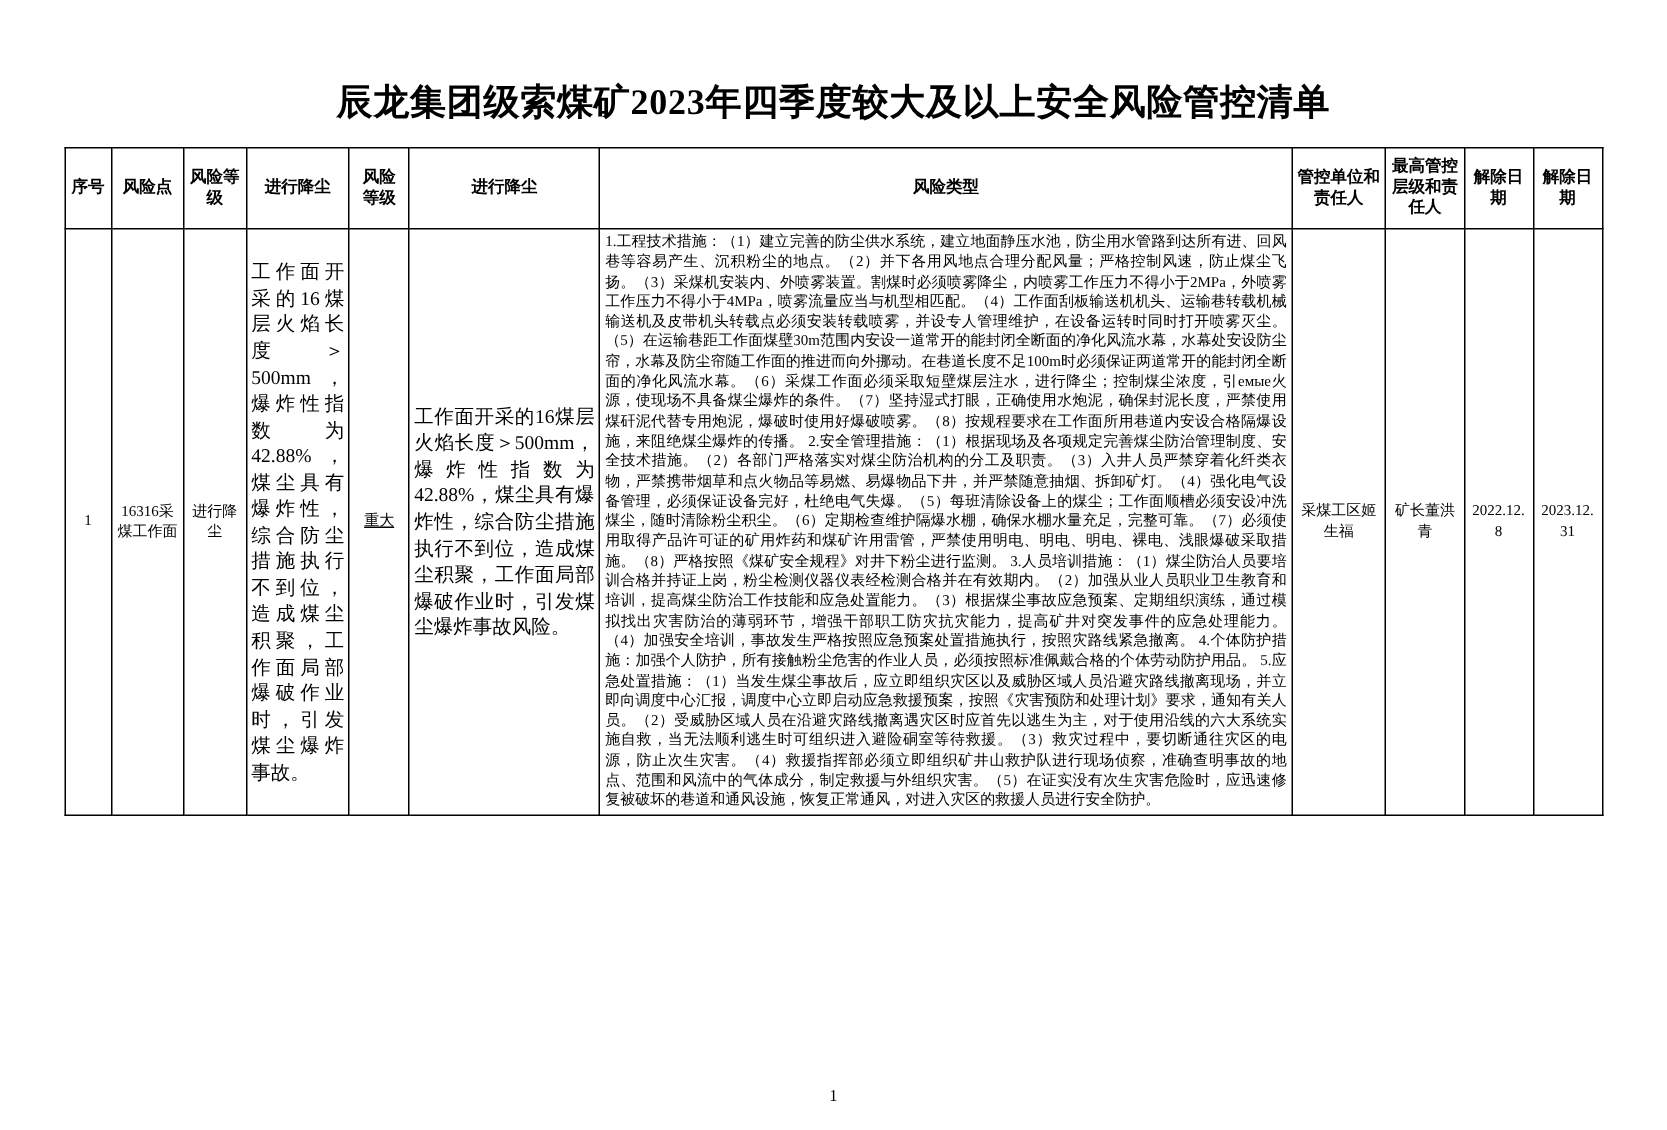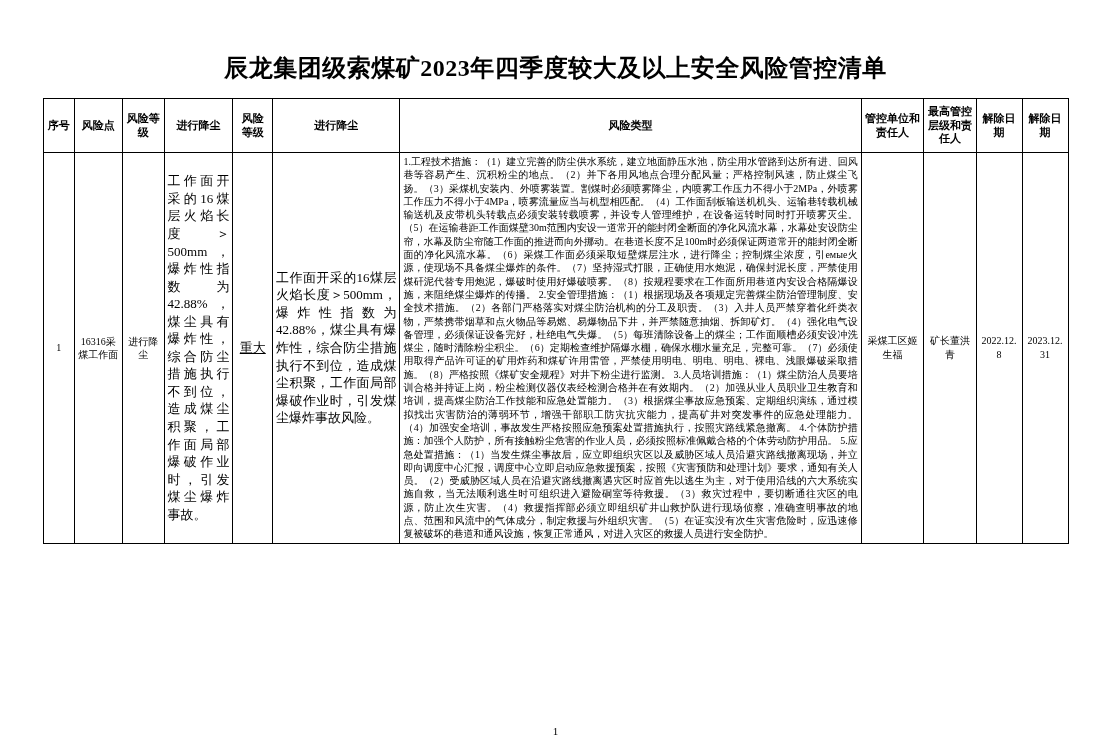--- a/index.html
+++ b/index.html
@@ -91,21 +91,21 @@
     line-height: 1.33;
     text-align: justify;
     text-justify: inter-ideograph;
   }
   .desc-text, .hazard-text {
     display: block;
     font-size: 13px;
     line-height: 1.35;
   }
   .level-text {
-    font-size: 13px;
+    font-size: 10px;
     font-weight: normal;
     text-decoration: underline;
   }
   .small-center {
     font-size: 10px;
     text-align: center;
     line-height: 1.35;
   }
   .page-number {
     position: absolute;

